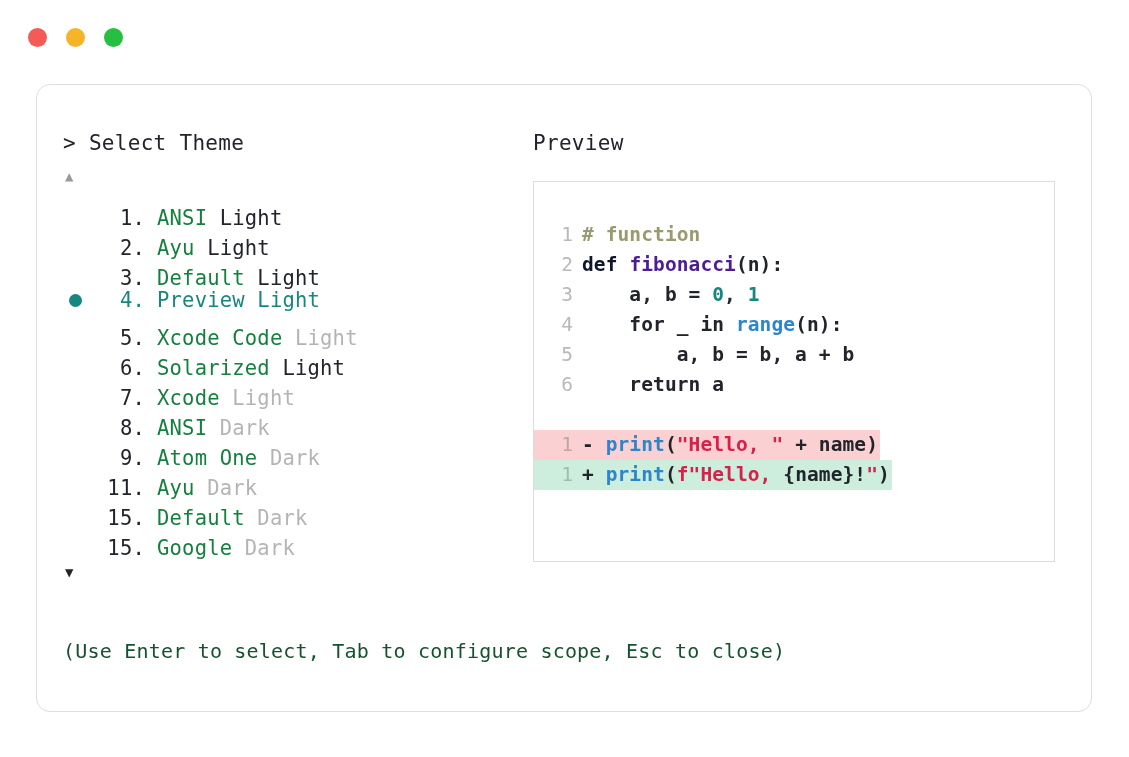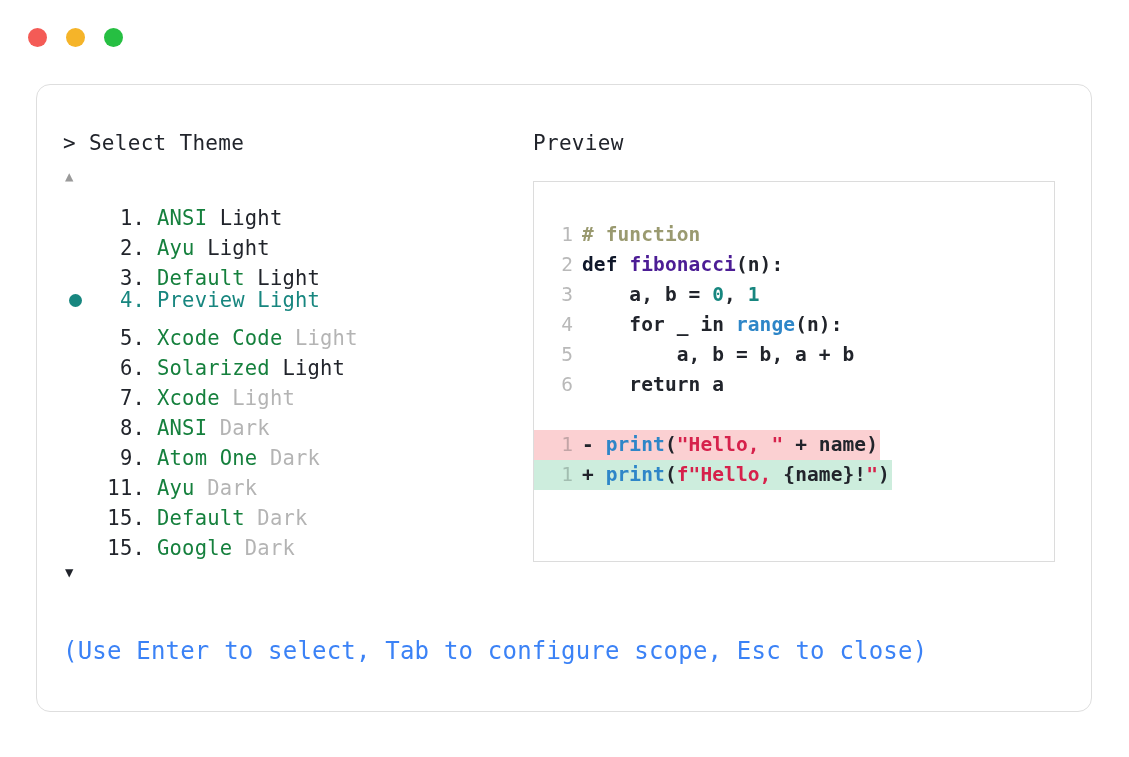--- a/index.html
+++ b/index.html
@@ -145,23 +145,23 @@
   .c-builtin { color: #2e86c8; }
   .c-plain   { color: #21242b; }
   .c-str     { color: #d6214b; }
   .c-sign    { color: #21242b; }
 
   
   .footer-hint {
     position: absolute;
     left: 26px;
     bottom: 46px;
-    font-size: 24px;
+    font-size: 20px;
     line-height: 28px;
-    color: #3b82f6;
+    color: #14532d;
     letter-spacing: 0.2px;
     white-space: pre;
   }
 </style>
 </head>
 <body>
 
 <div class="window">
 
   <div class="titlebar">

